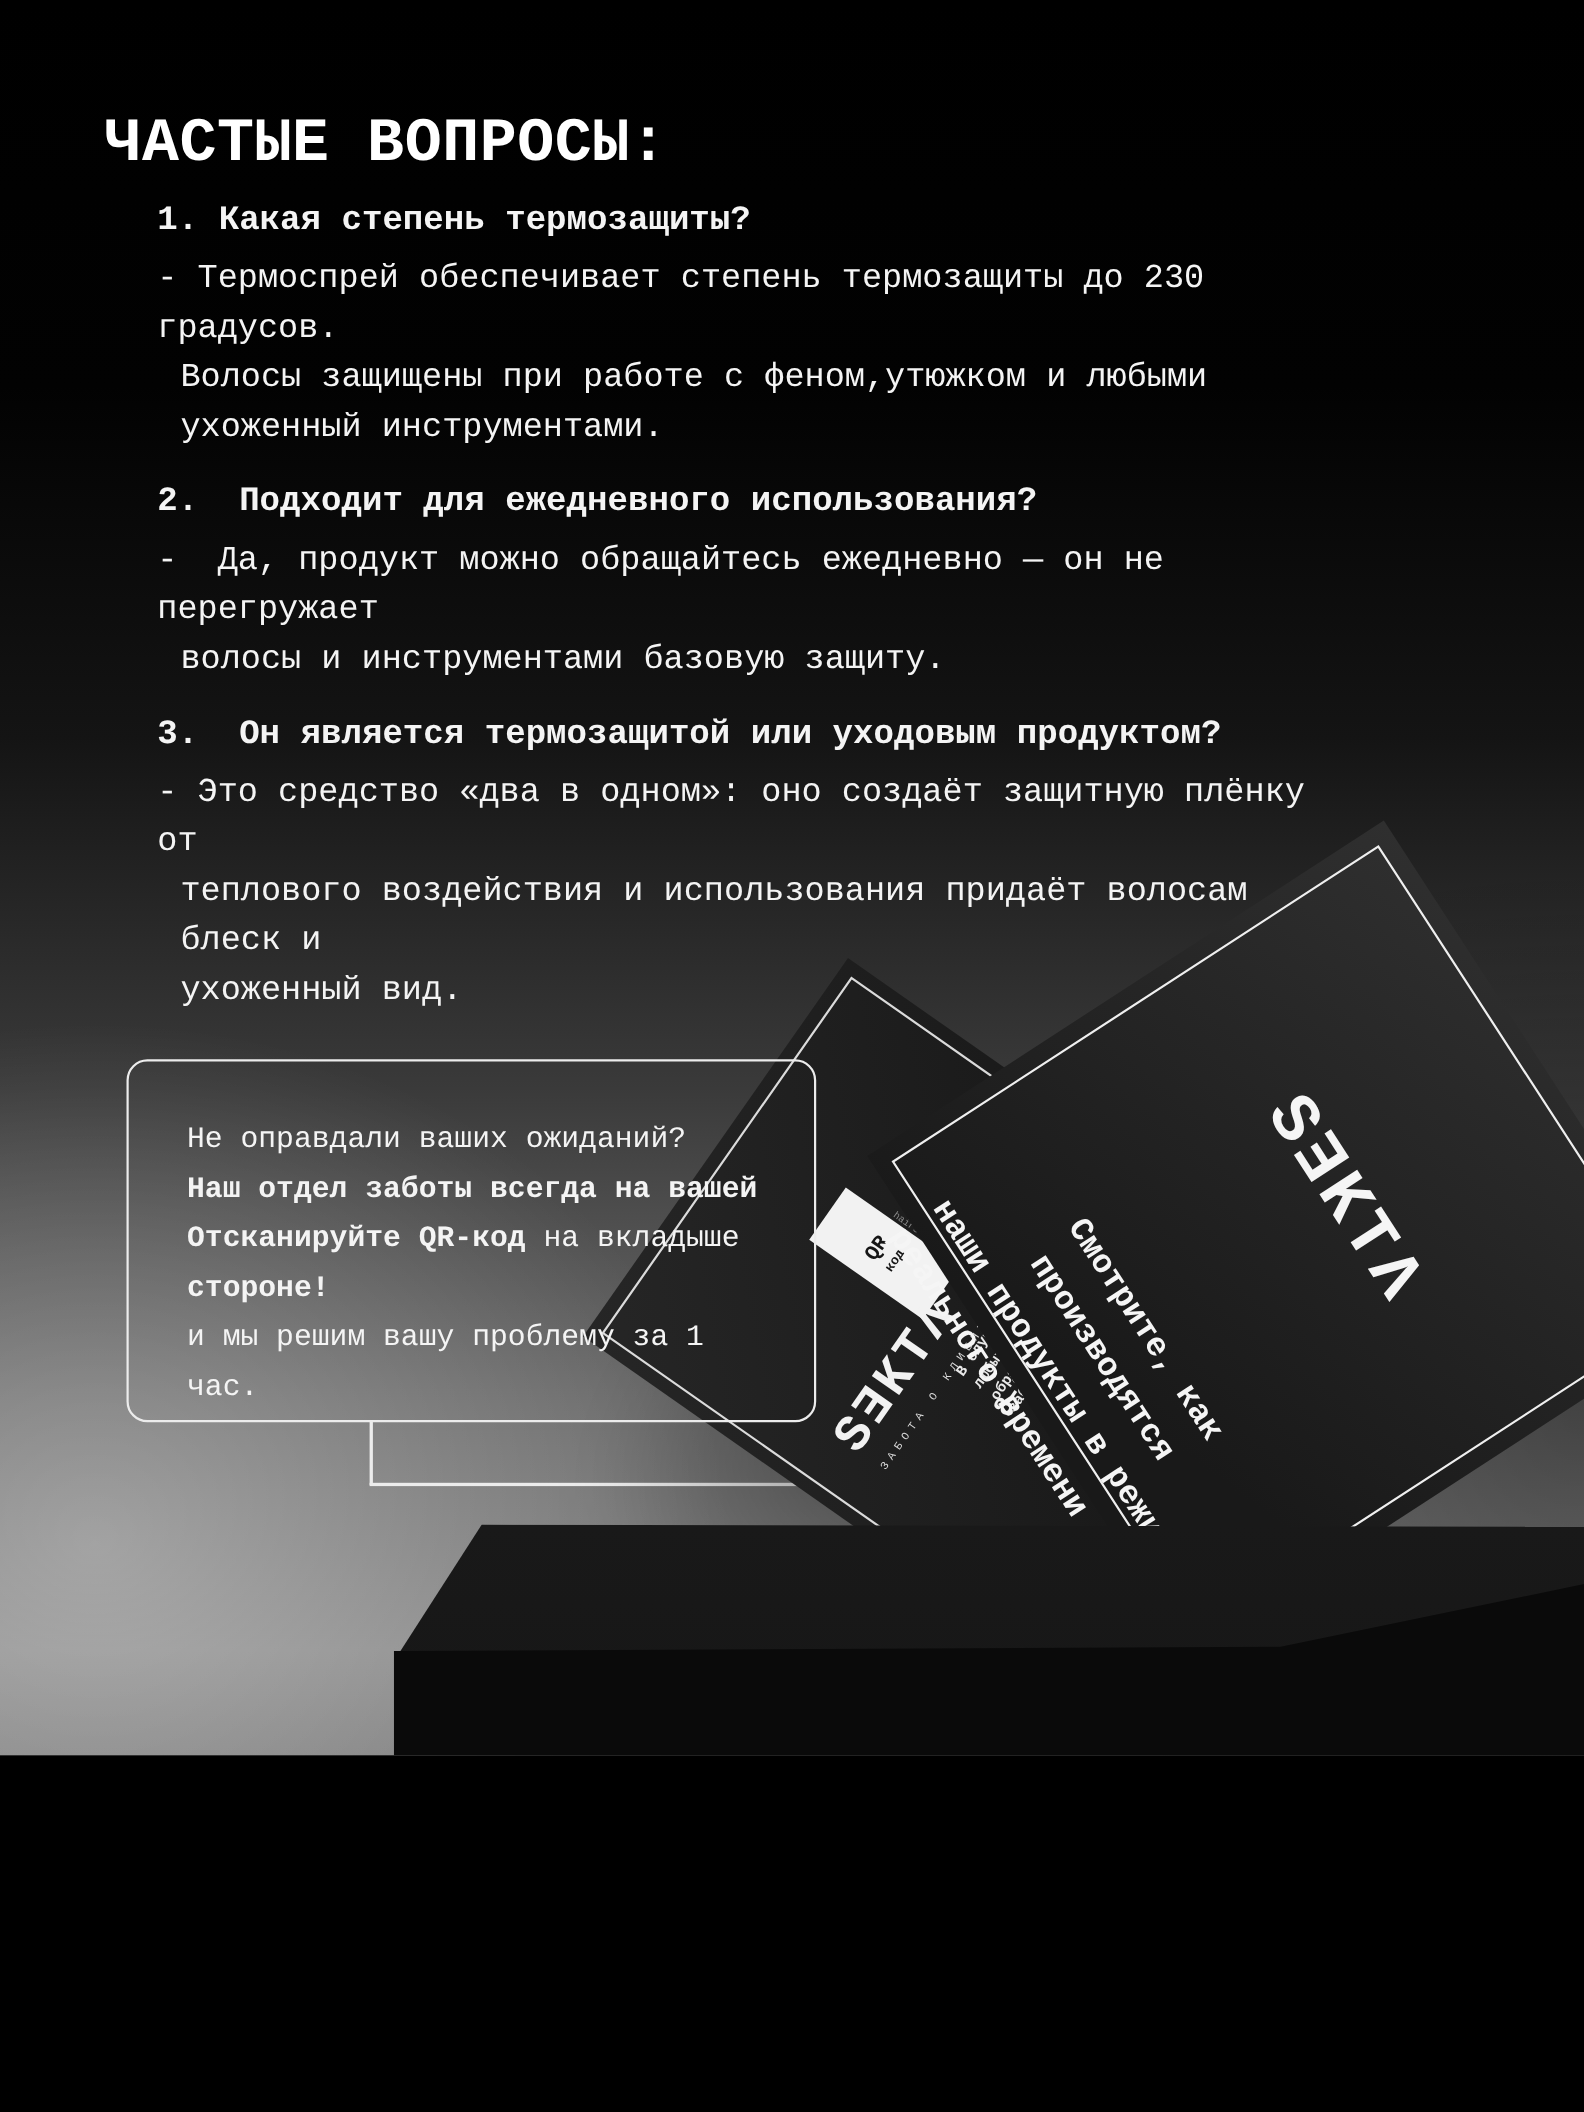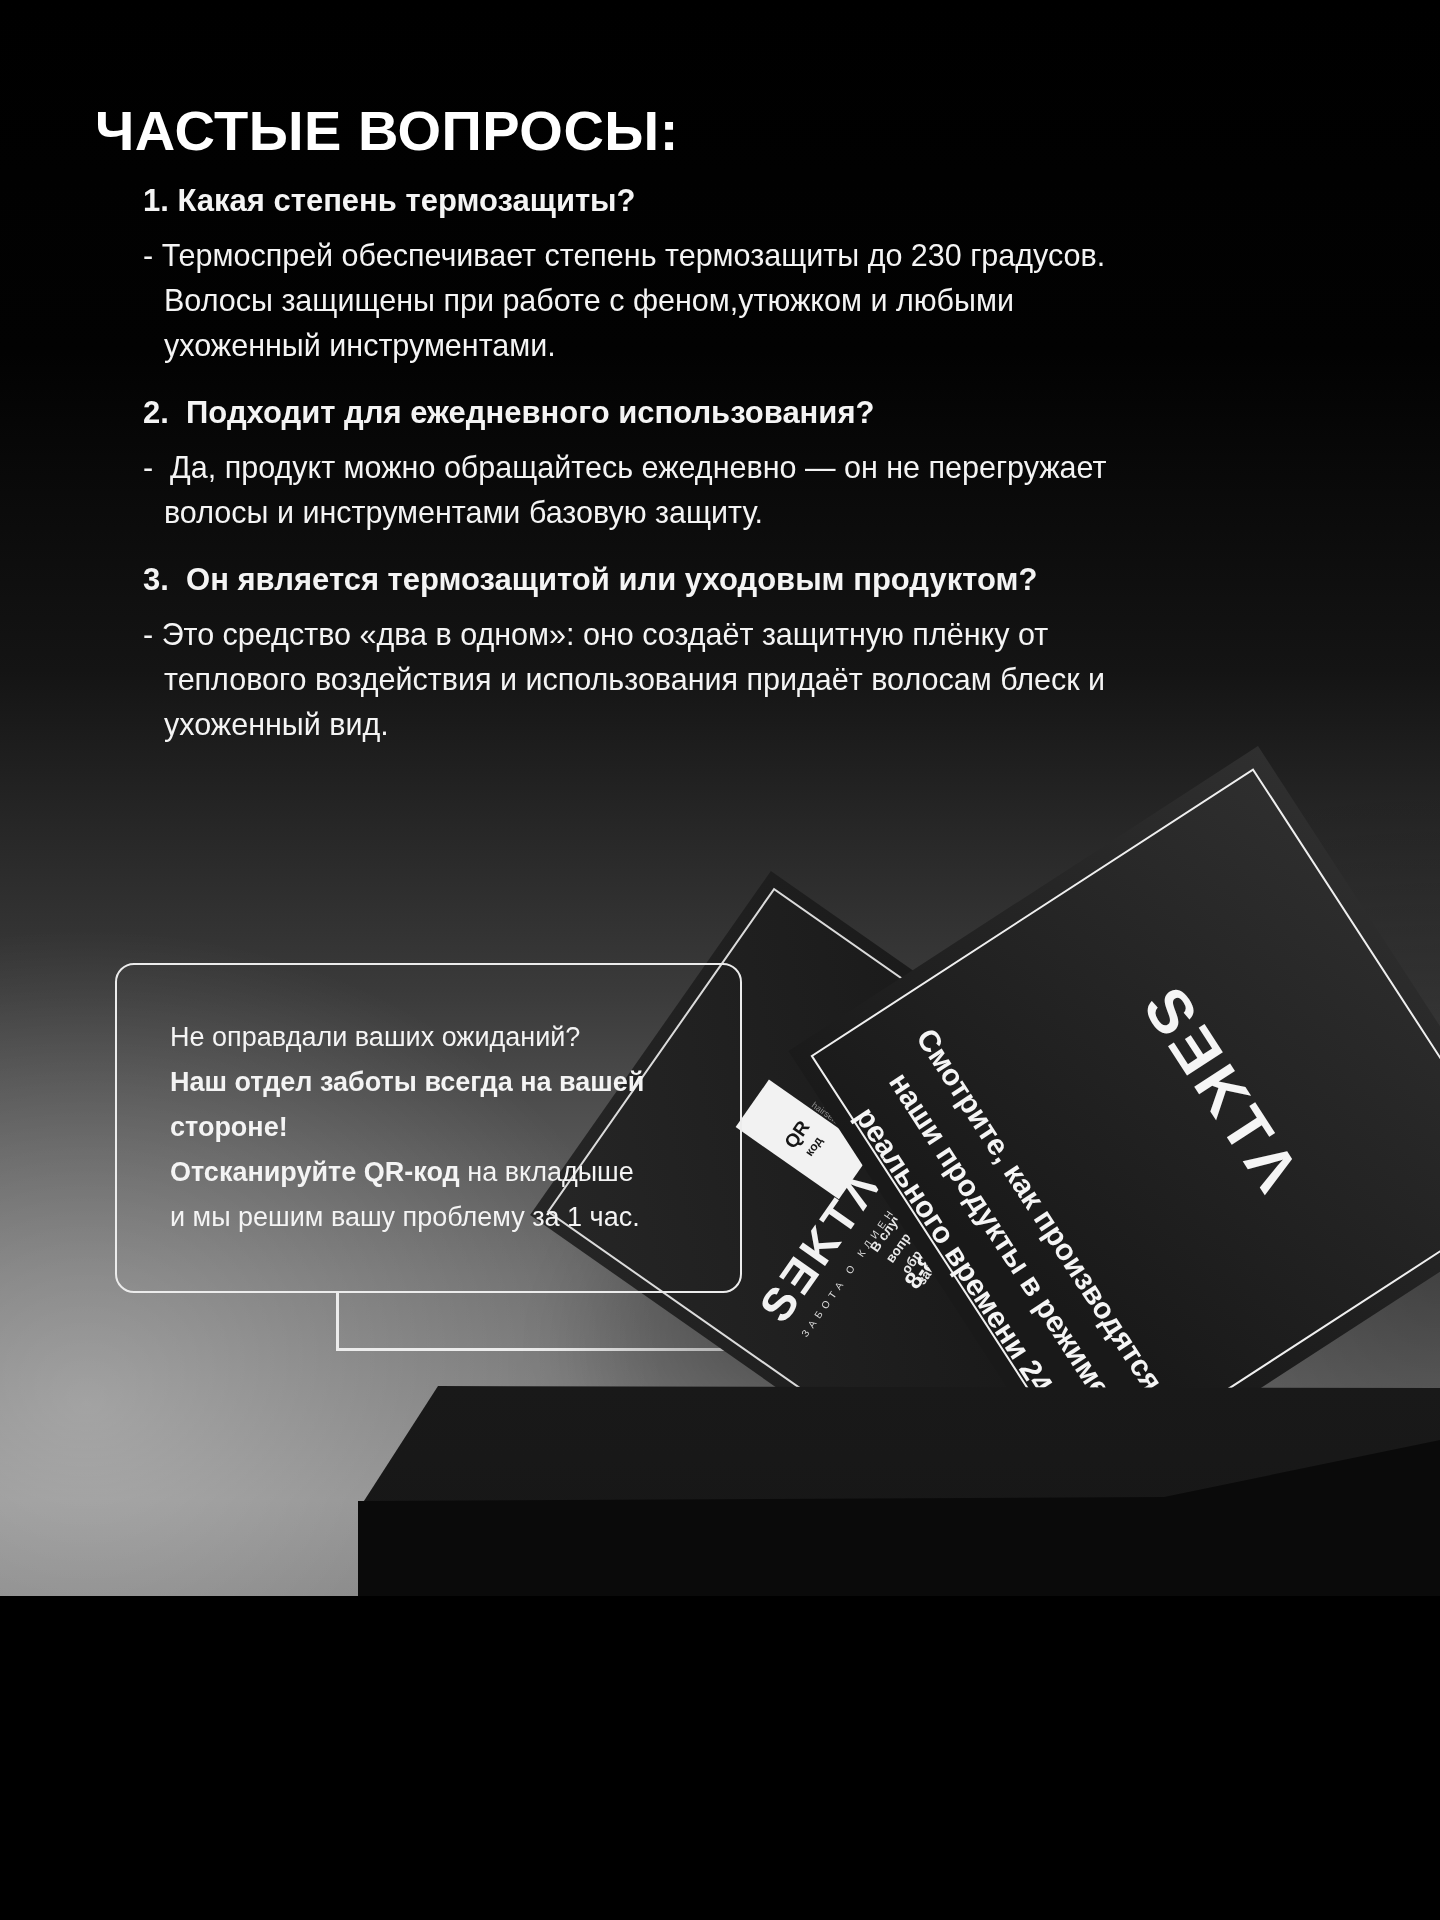--- a/index.html
+++ b/index.html
@@ -1,18 +1,18 @@
 <!DOCTYPE html>
 <html><head>
 <meta charset="utf-8">
 <style>
   html,body{margin:0;padding:0;background:#000;}
   #canvas{
     position:relative;width:1440px;height:1596px;overflow:hidden;
-    font-family:Liberation Sans, sans-serif;color:#f4f4f4;
+    font-family:Liberation Mono, monospace;color:#f4f4f4;
     background:
       radial-gradient(1000px 820px at 6% 88%, rgba(255,255,255,.30), rgba(255,255,255,0) 58%),
       radial-gradient(1150px 900px at 100% 80%, rgba(0,0,0,.38), rgba(0,0,0,0) 55%),
       linear-gradient(180deg,#000 0%,#020202 22%,#141414 42%,#3a3a3a 62%,#6b6b6b 80%,#878787 94%,#7d7d7d 100%);
   }
   
   .title{position:absolute;left:95px;top:98px;font-size:56px;font-weight:700;letter-spacing:.5px;color:#fff;margin:0;}
   .faq{position:absolute;left:95px;top:183px;width:1080px;margin-left:48px;}
   .q{font-size:31px;font-weight:700;margin:0 0 14px 0;white-space:pre-wrap;}
   .a{margin:0 0 27px 0;}
@@ -88,22 +88,22 @@
         <div class="ln">- Это средство «два в одном»: оно создаёт защитную плёнку от</div>
         <div class="ln cont">теплового воздействия и использования придаёт волосам блеск и</div>
         <div class="ln cont">ухоженный вид.</div>
       </div>
     </div>
   </section>
 
   <div class="callout">
     <div class="c-ln">Не оправдали ваших ожиданий?</div>
     <div class="c-ln b">Наш отдел заботы всегда на вашей</div>
+    <div class="c-ln"><span class="b">Отсканируйте QR-код</span><span> на вкладыше</span></div>
     <div class="c-ln b">стороне!</div>
-    <div class="c-ln"><span class="b">Отсканируйте QR-код</span><span> на вкладыше</span></div>
     <div class="c-ln">и мы решим вашу проблему за 1 час.</div>
   </div>
   <div class="connector-v"></div>
   <div class="connector-h"></div>
 
   <div class="card-shadow"></div>
 
   <div class="card back-card">
     <div class="inner-border"></div>
     <div class="qr-strip">

